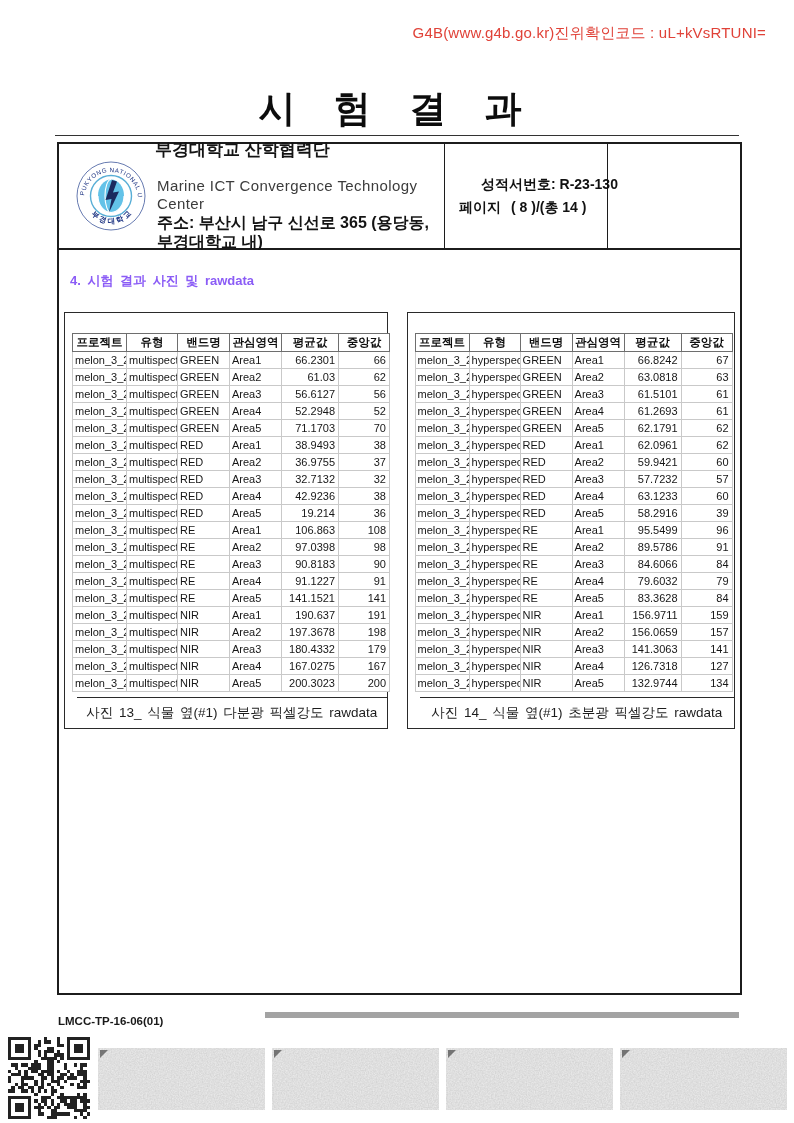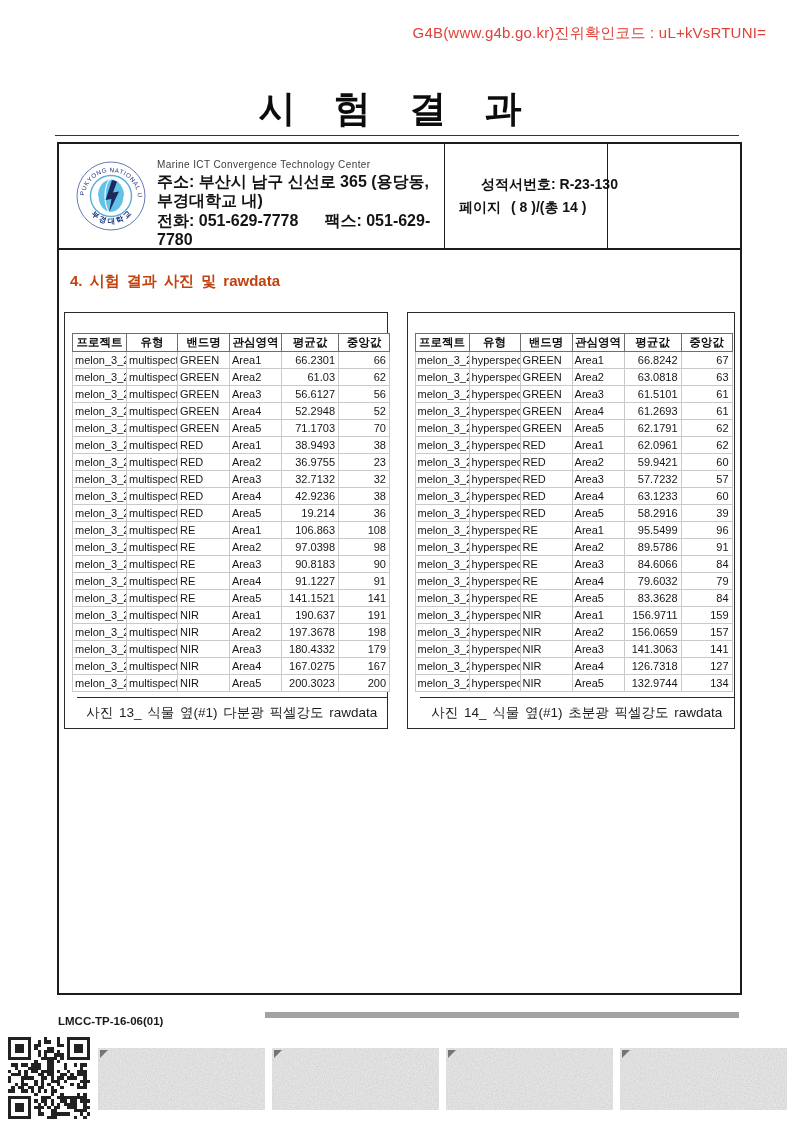--- a/index.html
+++ b/index.html
@@ -33,31 +33,31 @@
     position:absolute;top:0;left:0;right:0;height:104px;
     border-bottom:2px solid #1c1c1c;display:flex;
   }
   .org-cell-left{width:386px;border-right:1.5px solid #1c1c1c;display:flex;align-items:center;box-sizing:border-box;padding-left:16px;}
   .org-cell-mid{width:163px;border-right:1.5px solid #1c1c1c;box-sizing:border-box;display:flex;flex-direction:column;justify-content:center;padding-left:14px;}
   .org-cell-right{flex:1;}
   .org-logo{width:72px;height:72px;flex:0 0 72px;}
   .org-text{margin-left:8px;line-height:1.18;}
   .org-line1,.org-line2{font-size:17px;font-weight:bold;color:#141414;}
   .org-line2{margin-bottom:1px;}
-  .org-en{font-size:10px;color:#3c3c3c;letter-spacing:.4px;margin:17px 0 2px 2px;}
+  .org-en{font-size:15px;color:#3c3c3c;letter-spacing:.4px;margin:17px 0 2px 2px;}
   .org-addr,.org-tel{font-size:16px;font-weight:bold;color:#141414;margin-left:2px;margin-top:1px;}
   .org-fax{margin-left:26px;}
   .report-line{font-size:14px;font-weight:bold;margin-bottom:5px;white-space:nowrap;margin-left:22px;}
   .page-line{font-size:14px;font-weight:bold;white-space:nowrap;}
   .page-line .pl-val{margin-left:10px;font-weight:bold;margin-top:44px;}
 
   
   .section-heading{
     position:absolute;top:128px;left:11px;
-    font-size:15px;font-weight:bold;color:#c2410c;word-spacing:3px;
+    font-size:13px;font-weight:bold;color:#8b5cf6;word-spacing:3px;
   }
 
   
   .panels{position:absolute;top:168px;left:5px;width:671px;height:417px;display:flex;gap:19px;}
   .panel{position:relative;border:1.5px solid #2a2a2a;box-sizing:border-box;background:#fff;}
   .panel-left{width:333px;}
   .panel-right{width:338px;}
   .caption-row{
     position:absolute;left:12px;right:0;bottom:0;height:30px;
     border-top:1.5px solid #2a2a2a;text-align:center;line-height:29px;
@@ -112,25 +112,23 @@
         <text font-size="7.5" fill="#1d3483" font-weight="bold" font-family="Liberation Sans, sans-serif" letter-spacing="2">
           <textPath href="#arcB" startOffset="18%">부경대학교</textPath>
         </text>
         <circle r="20.5" fill="#ffffff" stroke="#58aed6" stroke-width="1.4"></circle>
         <ellipse cx="0" cy="0" rx="13" ry="16.5" fill="#63c2e8"></ellipse>
         <path d="M -13,0 A 13,16.5 0 0 0 13,0" fill="none" stroke="#ffffff" stroke-width="1.1"></path>
         <path d="M 0,-16.5 A 6,16.5 0 0 0 0,16.5" fill="none" stroke="#ffffff" stroke-width="1.1"></path>
         <path d="M 1,-16 L 6,-14.5 L 2,-3.5 L 8,-4.5 L -2,16.5 L 0.5,3 L -5.5,4 Z" fill="#1b2a5e"></path>
       </svg>
       <div class="org-text">
+        <div class="org-line1">부경대학교 산학협력단</div>
         <div class="org-en">Marine ICT Convergence Technology Center</div>
         <div class="org-addr">주소: 부산시 남구 신선로 365 (용당동, 부경대학교 내)</div>
-        <div class="org-tel">
-          <span>전화: 051-629-7778</span><span class="org-fax">팩스:  051-629-7780</span>
-        </div>
       </div>
     </div>
     <div class="org-cell-mid">
       <div class="report-line">성적서번호: R-23-130</div>
       <div class="page-line">
         <span>페이지</span><span class="pl-val">( 8 )/(총 14 )</span>
       </div>
     </div>
     <div class="org-cell-right"></div>
   </div>
@@ -206,21 +204,21 @@
               <td>Area1</td>
               <td class="num">38.9493</td>
               <td class="num">38</td>
             </tr>
             <tr>
               <td>melon_3_2</td>
               <td>multispect</td>
               <td>RED</td>
               <td>Area2</td>
               <td class="num">36.9755</td>
-              <td class="num">23</td>
+              <td class="num">37</td>
             </tr>
             <tr>
               <td>melon_3_2</td>
               <td>multispect</td>
               <td>RED</td>
               <td>Area3</td>
               <td class="num">32.7132</td>
               <td class="num">32</td>
             </tr>
             <tr>

